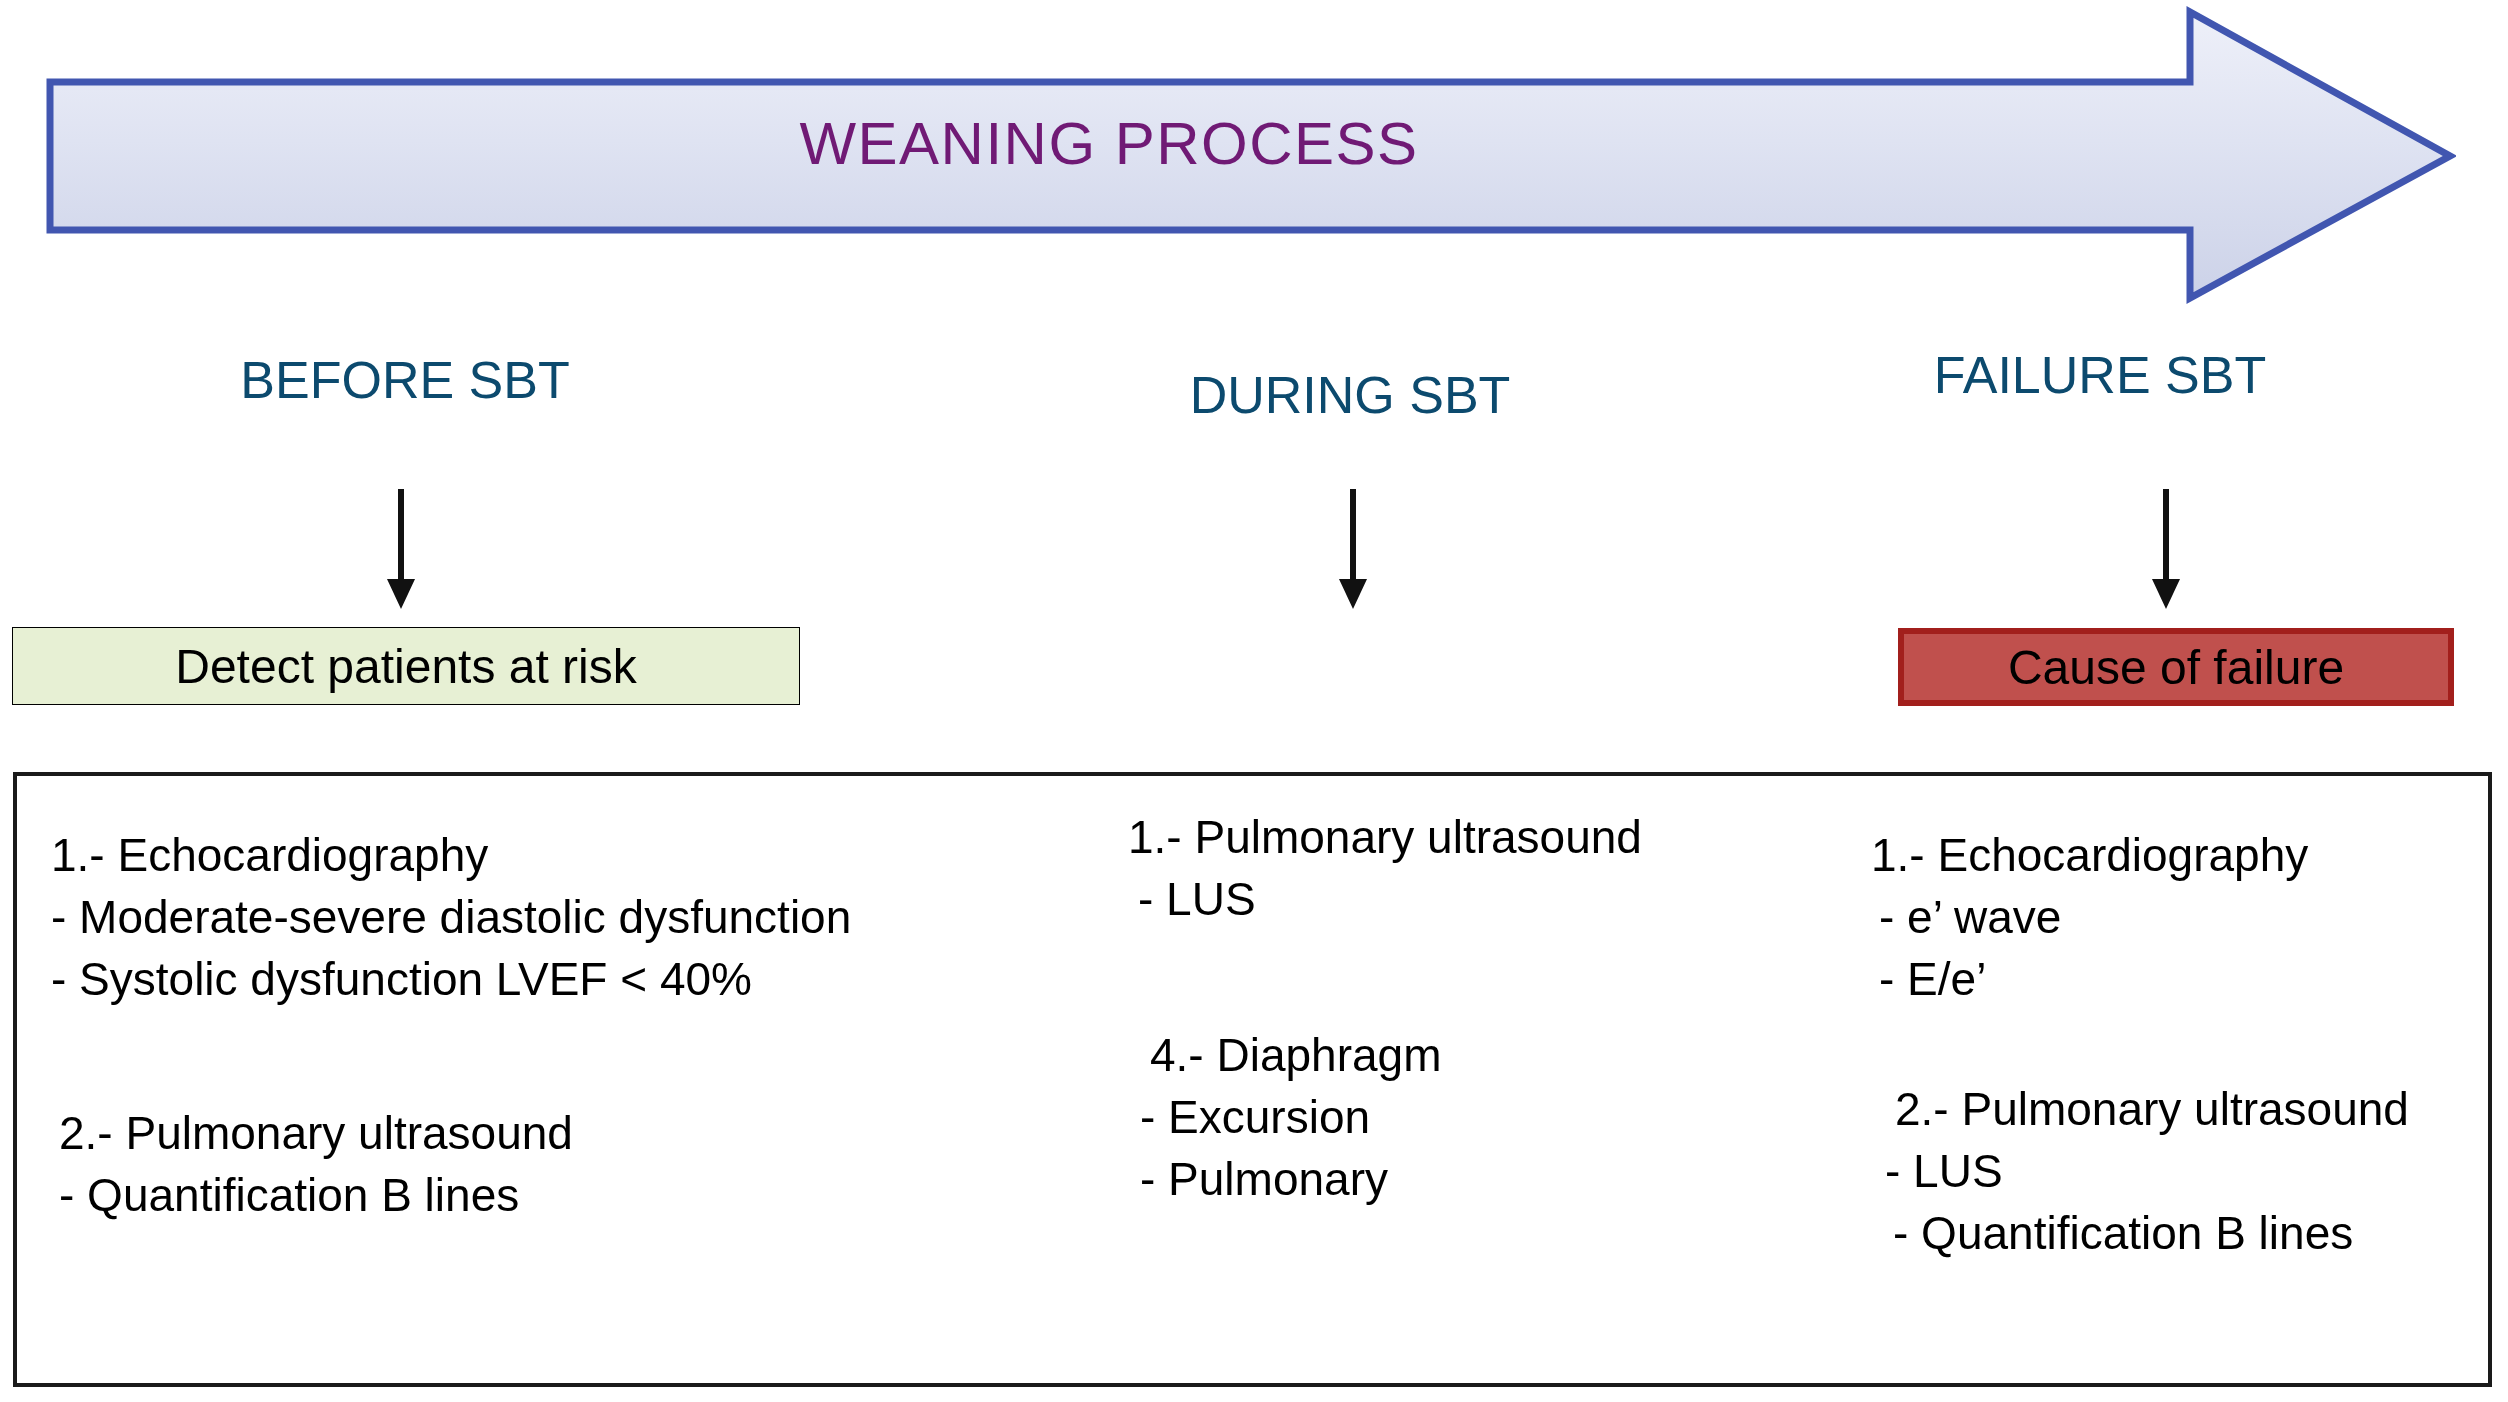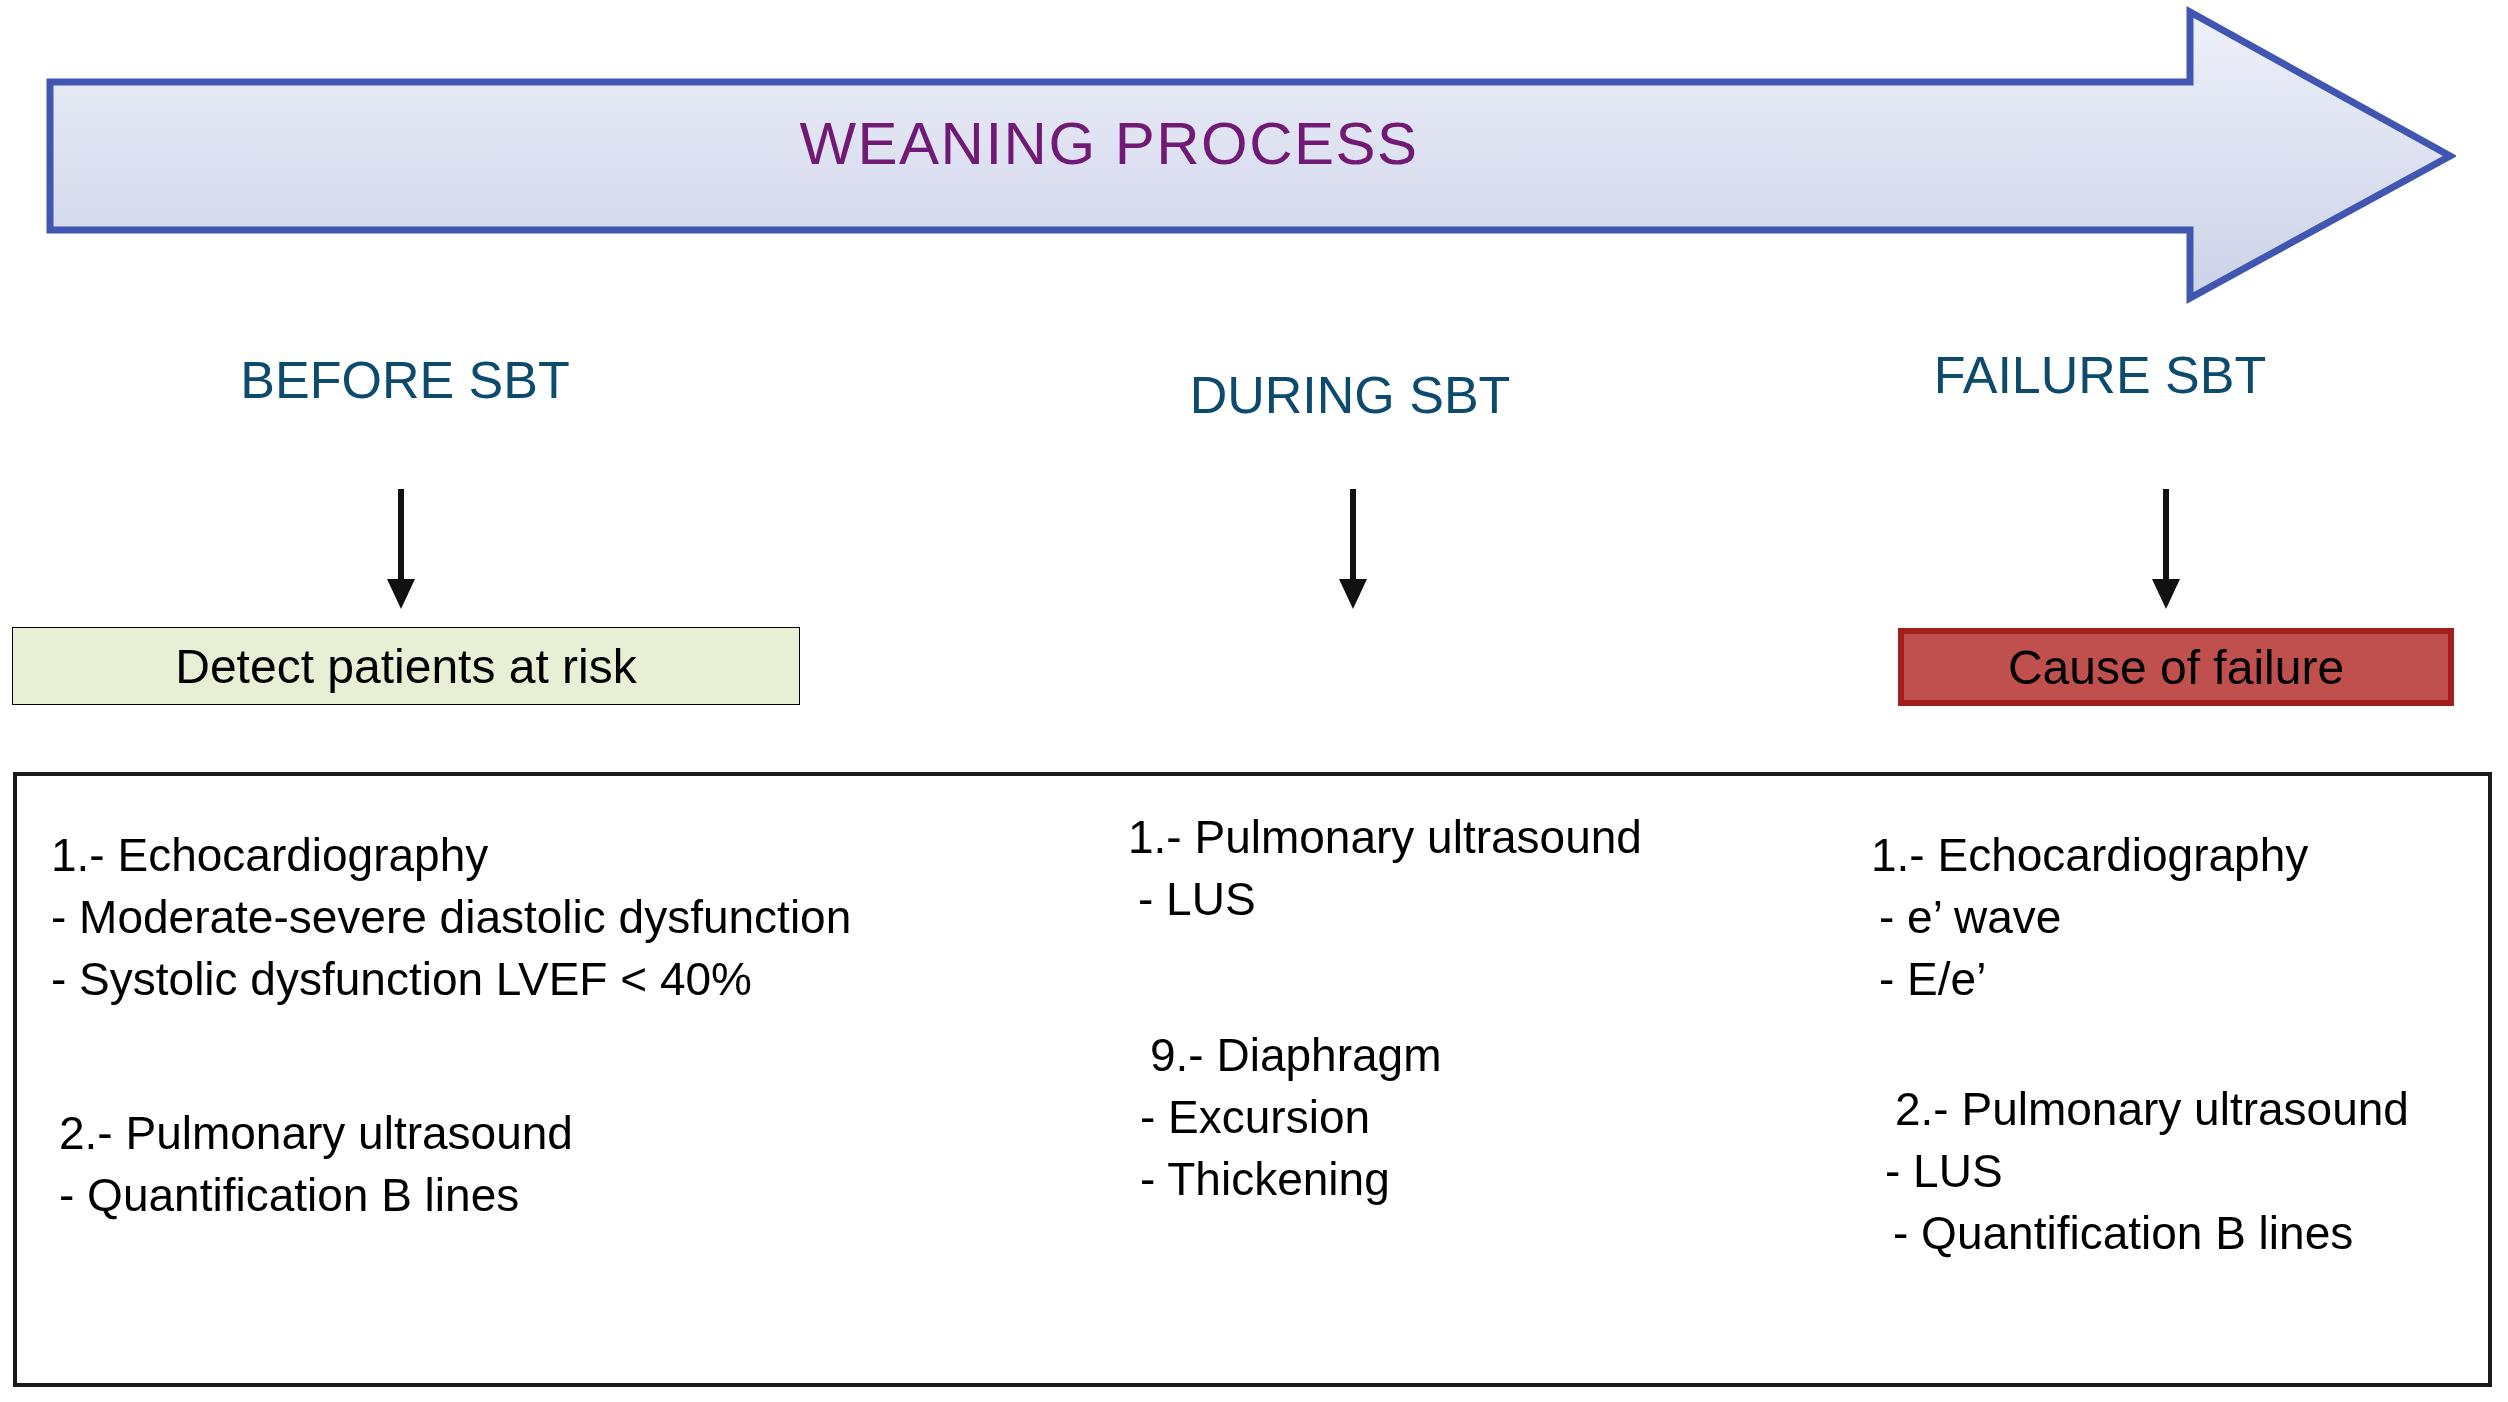--- a/index.html
+++ b/index.html
@@ -189,23 +189,23 @@
       </div>
     </div>
 
     <div class="col c2">
       <div class="group g1">
         <span class="line hd">1.- Pulmonary ultrasound</span>
         <span class="line sub">- LUS</span>
       </div>
       <div class="gap-2"></div>
       <div class="group g2">
-        <span class="line hd">9.- Diaphragm</span>
+        <span class="line hd">4.- Diaphragm</span>
         <span class="line sub2">- Excursion</span>
-        <span class="line sub2">- Thickening</span>
+        <span class="line sub2">- Pulmonary</span>
       </div>
     </div>
 
     <div class="col c3">
       <div class="group g1">
         <span class="line hd">1.- Echocardiography</span>
         <span class="line sub">- e’ wave</span>
         <span class="line sub">- E/e’</span>
       </div>
       <div class="gap-3"></div>

